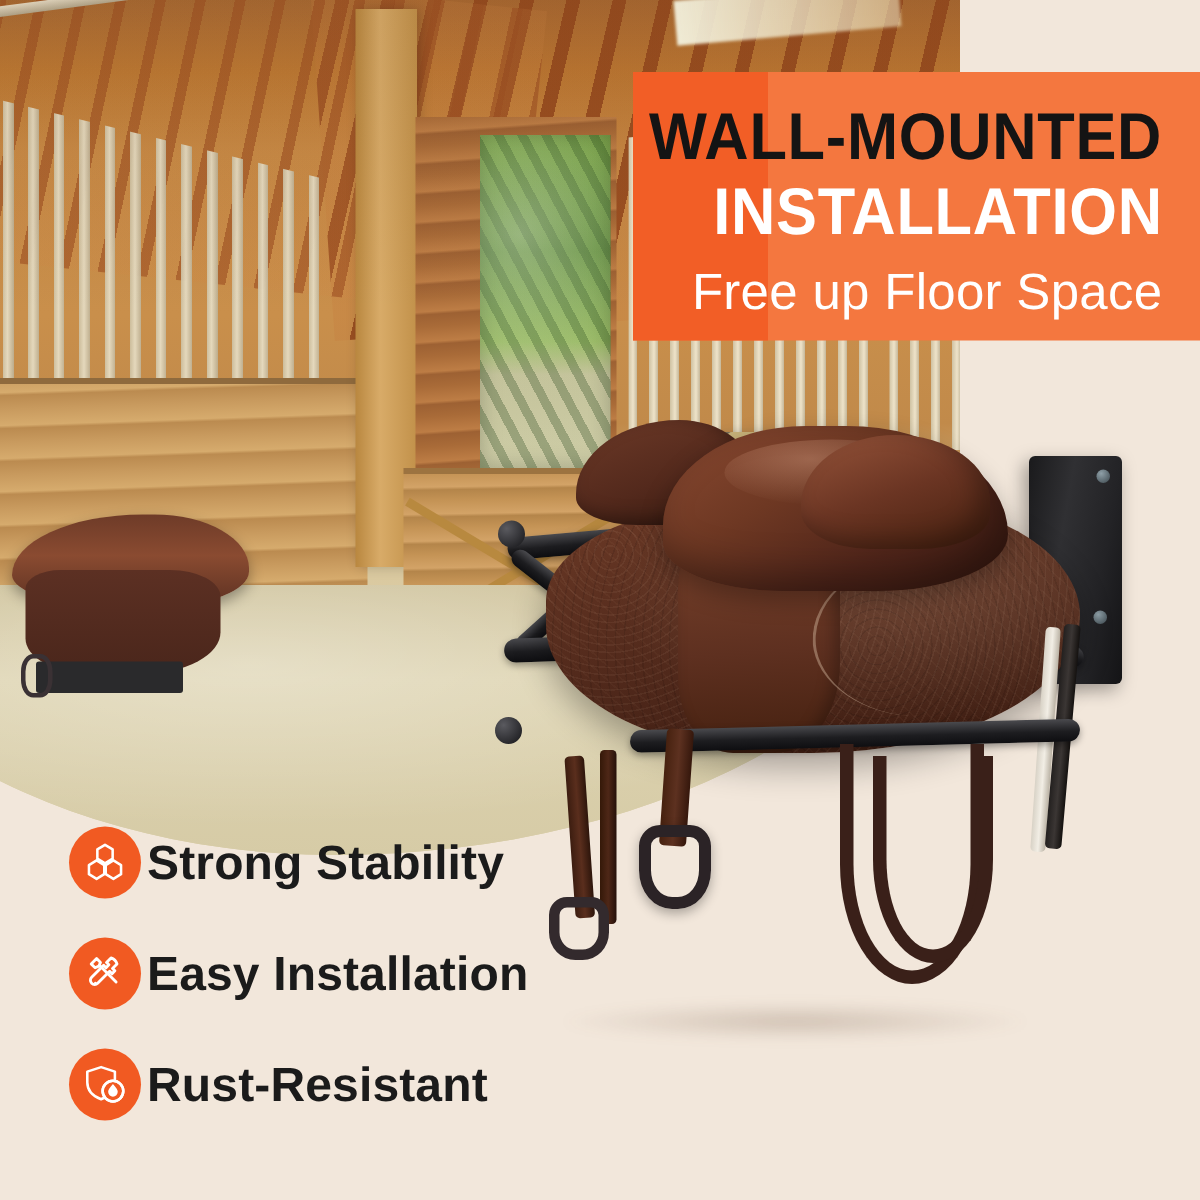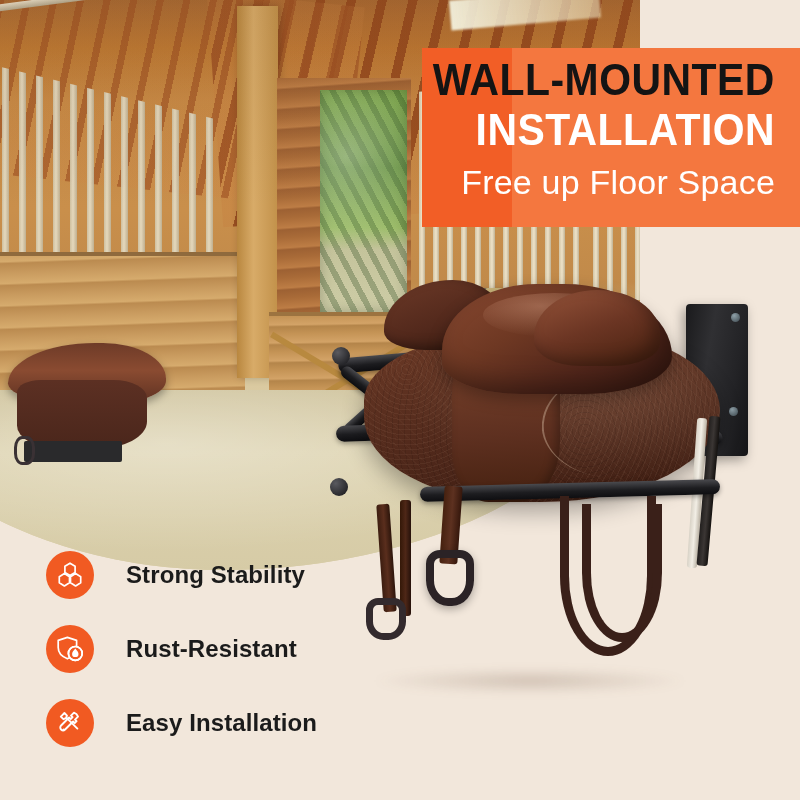--- a/index.html
+++ b/index.html
@@ -169,21 +169,21 @@
     position:absolute; left:422px; top:48px; width:378px; height:179px;
     background:#F4773F;
     z-index:6;
   }
   .banner.translucent-left:before{
     content:""; position:absolute; left:0; top:0; width:90px; height:100%;
     background:rgba(241,90,34,.86);
   }
   .banner-inner{
     position:absolute; inset:0; padding:4px 25px 0 0;
-    display:flex; flex-direction:column; align-items:flex-end; justify-content:flex-start;
+    display:flex; flex-direction:column; align-items:flex-end; justify-content:center;
   }
   .hl1{
     font-size:44px; line-height:1.02; font-weight:700; color:#141414;
     letter-spacing:.5px; transform:scaleX(.93); transform-origin:right center;
     white-space:nowrap; margin-top:6px;
   }
   .hl2{
     font-size:44px; line-height:1.05; font-weight:700; color:#ffffff;
     letter-spacing:.5px; transform:scaleX(.93); transform-origin:right center;
     white-space:nowrap; margin-top:4px;
@@ -195,21 +195,21 @@
 
   
   .features{ position:absolute; left:46px; top:538px; z-index:8; }
   .feat{ display:flex; align-items:center; height:74px; }
   .feat-icon{
     width:48px; height:48px; border-radius:50%; background:#F15A22;
     display:flex; align-items:center; justify-content:center; flex:0 0 auto;
   }
   .feat-icon svg{ display:block; }
   .feat-label{
-    margin-left:32px; font-size:24px; font-weight:700; color:#1b1b1b;
+    margin-left:4px; font-size:32px; font-weight:700; color:#1b1b1b;
     letter-spacing:.1px; white-space:nowrap;
   }
 
   
   .product{ position:absolute; left:330px; top:268px; width:430px; height:420px; z-index:5; }
 
   
   .mount-plate{
     position:absolute; right:12px; top:36px; width:62px; height:152px;
     background:linear-gradient(100deg,#1a1a1c,#303033 35%,#232326 70%,#141416);
@@ -429,36 +429,36 @@
           <polygon points="15,3.2 20.1,6.3 20.1,12.4 15,15.5 9.9,12.4 9.9,6.3"></polygon>
           <polygon points="9.4,13.6 14.5,16.7 14.5,22.8 9.4,25.9 4.3,22.8 4.3,16.7"></polygon>
           <polygon points="20.6,13.6 25.7,16.7 25.7,22.8 20.6,25.9 15.5,22.8 15.5,16.7"></polygon>
         </svg>
       </div>
       <div class="feat-label">Strong Stability</div>
     </div>
 
     <div class="feat">
       <div class="feat-icon">
+        <svg width="30" height="30" viewBox="0 0 30 30" fill="none" stroke="#ffffff" stroke-width="1.9" stroke-linecap="round" stroke-linejoin="round">
+          <path d="M19.0 4.6 l-3.0 3.0 1.6 1.6 -1.9 1.9 -1.6 -1.6 -8.0 8.0 a2.8 2.8 0 1 0 4.0 4.0 l8.0 -8.0 1.6 1.6 1.9 -1.9 -1.6 -1.6 3.0 -3.0 a6.2 6.2 0 0 0 -4.0 -4.0 z"></path>
+          <path d="M9.4 5.0 l2.6 2.6 -1.1 2.5 -2.5 1.1 -2.6 -2.6 1.3 -1.3 z"></path>
+          <path d="M11.6 9.8 L22.4 20.6"></path>
+          <circle cx="8.6" cy="21.4" r="0.9" fill="#ffffff" stroke="none"></circle>
+        </svg>
+      </div>
+      <div class="feat-label">Easy Installation</div>
+    </div>
+
+    <div class="feat">
+      <div class="feat-icon">
         <svg width="30" height="30" viewBox="0 0 30 30" fill="none" stroke="#ffffff" stroke-width="1.7" stroke-linecap="round" stroke-linejoin="round">
           <path d="M12.4 3.4 L21.6 6.4 v7.2 c0 5.3 -4.1 9.2 -9.2 11.2 C7.3 22.8 3.2 18.9 3.2 13.6 V6.4 z"></path>
           <circle cx="20.3" cy="19.4" r="6.9" fill="#F15A22"></circle>
           <circle cx="20.3" cy="19.4" r="6.9"></circle>
           <path d="M20.3 14.6 c2.1 2.4 3.2 3.9 3.2 5.3 a3.2 3.2 0 0 1 -6.4 0 c0 -1.4 1.1 -2.9 3.2 -5.3 z" fill="#ffffff" stroke="none"></path>
         </svg>
       </div>
       <div class="feat-label">Rust-Resistant</div>
     </div>
 
-    <div class="feat">
-      <div class="feat-icon">
-        <svg width="30" height="30" viewBox="0 0 30 30" fill="none" stroke="#ffffff" stroke-width="1.9" stroke-linecap="round" stroke-linejoin="round">
-          <path d="M19.0 4.6 l-3.0 3.0 1.6 1.6 -1.9 1.9 -1.6 -1.6 -8.0 8.0 a2.8 2.8 0 1 0 4.0 4.0 l8.0 -8.0 1.6 1.6 1.9 -1.9 -1.6 -1.6 3.0 -3.0 a6.2 6.2 0 0 0 -4.0 -4.0 z"></path>
-          <path d="M9.4 5.0 l2.6 2.6 -1.1 2.5 -2.5 1.1 -2.6 -2.6 1.3 -1.3 z"></path>
-          <path d="M11.6 9.8 L22.4 20.6"></path>
-          <circle cx="8.6" cy="21.4" r="0.9" fill="#ffffff" stroke="none"></circle>
-        </svg>
-      </div>
-      <div class="feat-label">Easy Installation</div>
-    </div>
-
   </div>
 </div>
 
 </body></html>

